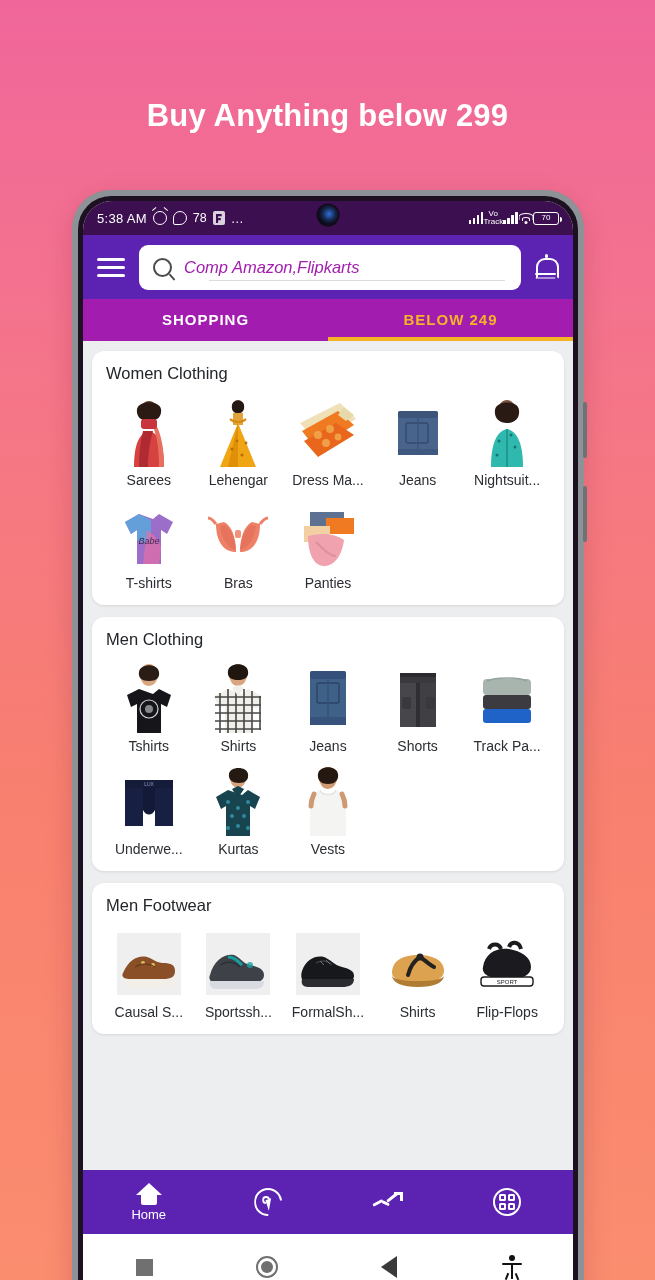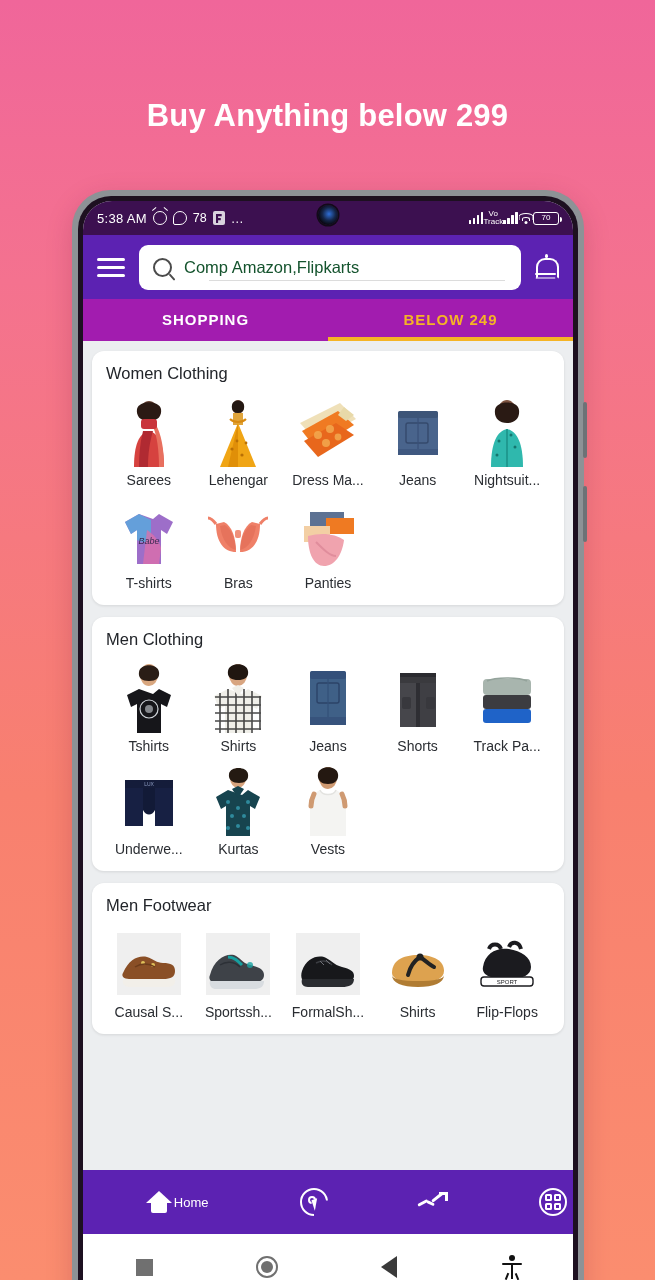--- a/index.html
+++ b/index.html
@@ -104,21 +104,21 @@
   .searchbox{
     flex:1; height:45px; background:#fff; border-radius:9px;
     display:flex; align-items:center; gap:12px; padding:0 14px; position:relative;
   }
   .searchbox::after{ content:""; position:absolute; left:70px; right:16px; bottom:9px;
     height:1px; background:#dcdcdc; }
   .search-ic{ width:19px;height:19px;border:2.4px solid #4b4b4b;border-radius:50%;position:relative;
     flex:0 0 auto; }
   .search-ic::after{ content:""; position:absolute; width:2.4px;height:8px;background:#4b4b4b;
     right:-3px; bottom:-6px; transform:rotate(-42deg); border-radius:2px; }
-  .search-ph{ color:#14532d; font-size:16.5px; }
+  .search-ph{ color:#a21caf; font-size:16.5px;font-style:italic; }
   .bell{ width:26px;height:28px; position:relative; flex:0 0 auto; cursor:pointer; }
   .bell::before{ content:""; position:absolute; left:3px; top:4px; width:19px;height:17px;
     border:2.4px solid #fff; border-radius:9px 9px 2px 2px; border-bottom-color:transparent; }
   .bell::after{ content:""; position:absolute; left:2px; top:19px; width:21px;height:2.4px;
     background:#fff; border-radius:2px;
     box-shadow:0 4px 0 -0.6px #fff; }
   .bell i{ position:absolute; left:11.5px; top:0; width:3px;height:4px;background:#fff;border-radius:2px; }
 
   
   .tabs{ background:#a21caf; display:flex; flex:0 0 auto; }
@@ -139,21 +139,21 @@
   .cat{ width:20%; text-align:center; padding:6px 2px 4px 2px; cursor:pointer; }
   .thumb{ width:100%; height:72px; display:flex; align-items:flex-end; justify-content:center; }
   .cat-label{ font-size:14px; color:#2a2d32; margin-top:5px; white-space:nowrap;
     overflow:hidden; text-overflow:clip; }
 
   
   .bottomnav{
     background:#5c22b2; flex:0 0 auto; height:64px;
     display:flex; align-items:center; padding:0 6px;
   }
-  .nav-item{ flex:1; display:flex; flex-direction:row; align-items:center; justify-content:flex-end;
+  .nav-item{ flex:1; display:flex; flex-direction:column; align-items:center; justify-content:flex-end;
     gap:2px; cursor:pointer; color:#fff; }
   .nav-label{ font-size:13px; color:#fff; }
   .home-ic{ width:26px;height:22px; position:relative; }
   .home-ic::before{ content:""; position:absolute; left:0; top:0; width:0;height:0;
     border-left:13px solid transparent; border-right:13px solid transparent; border-bottom:12px solid #fff; }
   .home-ic::after{ content:""; position:absolute; left:5px; top:11px; width:16px;height:11px;
     background:#fff; border-radius:0 0 2px 2px; }
   .target-ic{ width:28px;height:28px; position:relative; }
   .target-ic .ring{ position:absolute; inset:0; border:2.4px solid #fff; border-radius:50%;
     clip-path:polygon(0 0,100% 0,100% 45%,50% 45%,50% 100%,0 100%); }

